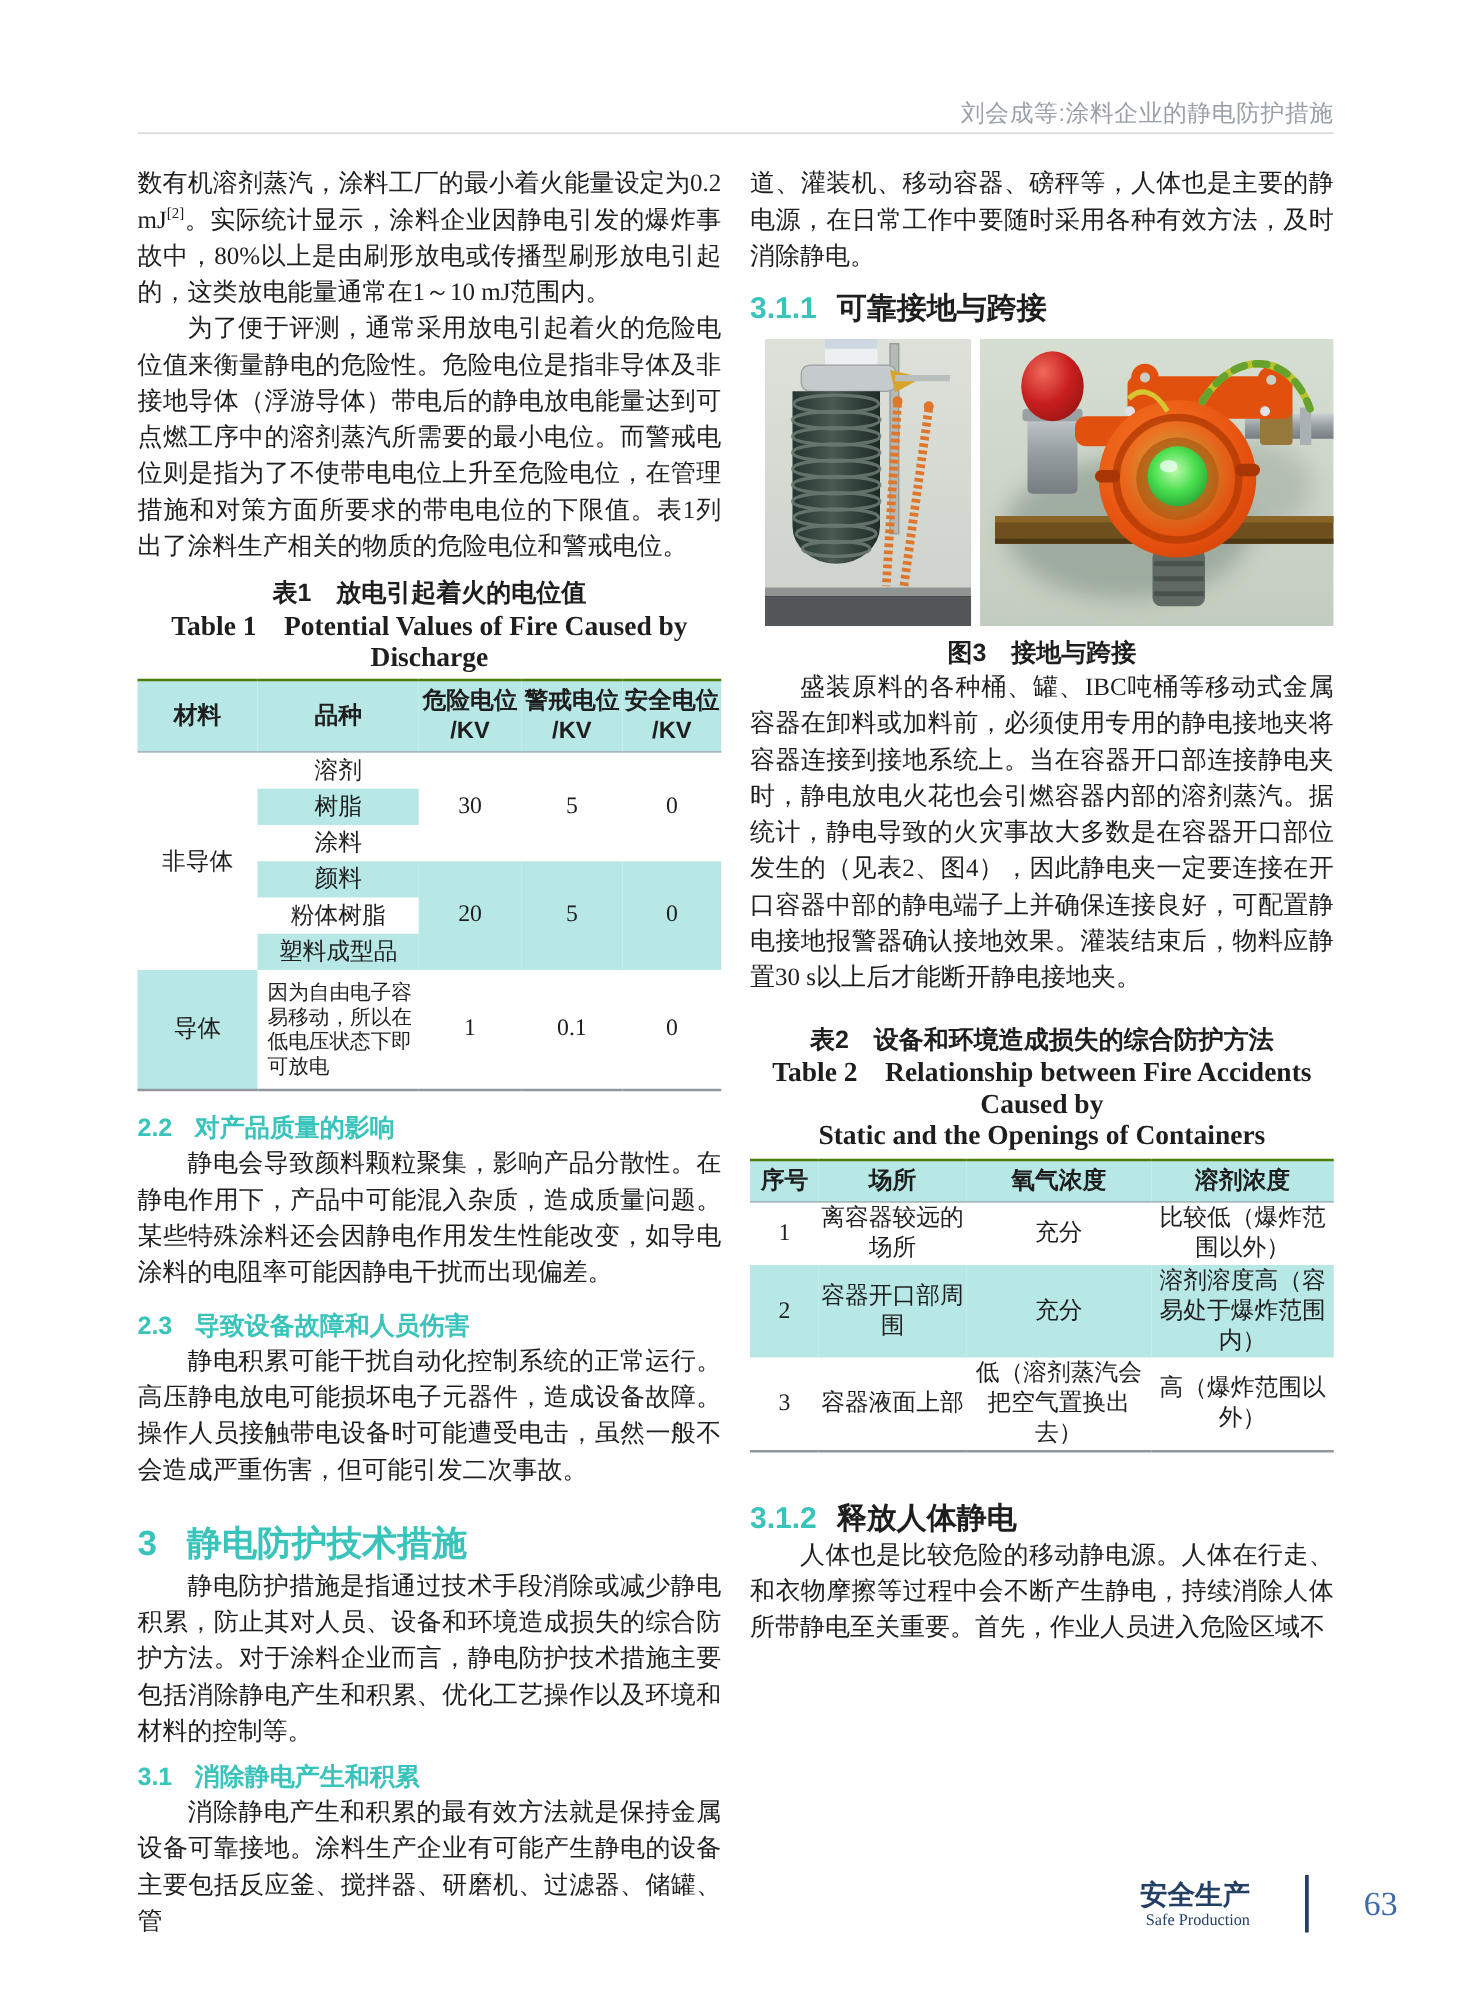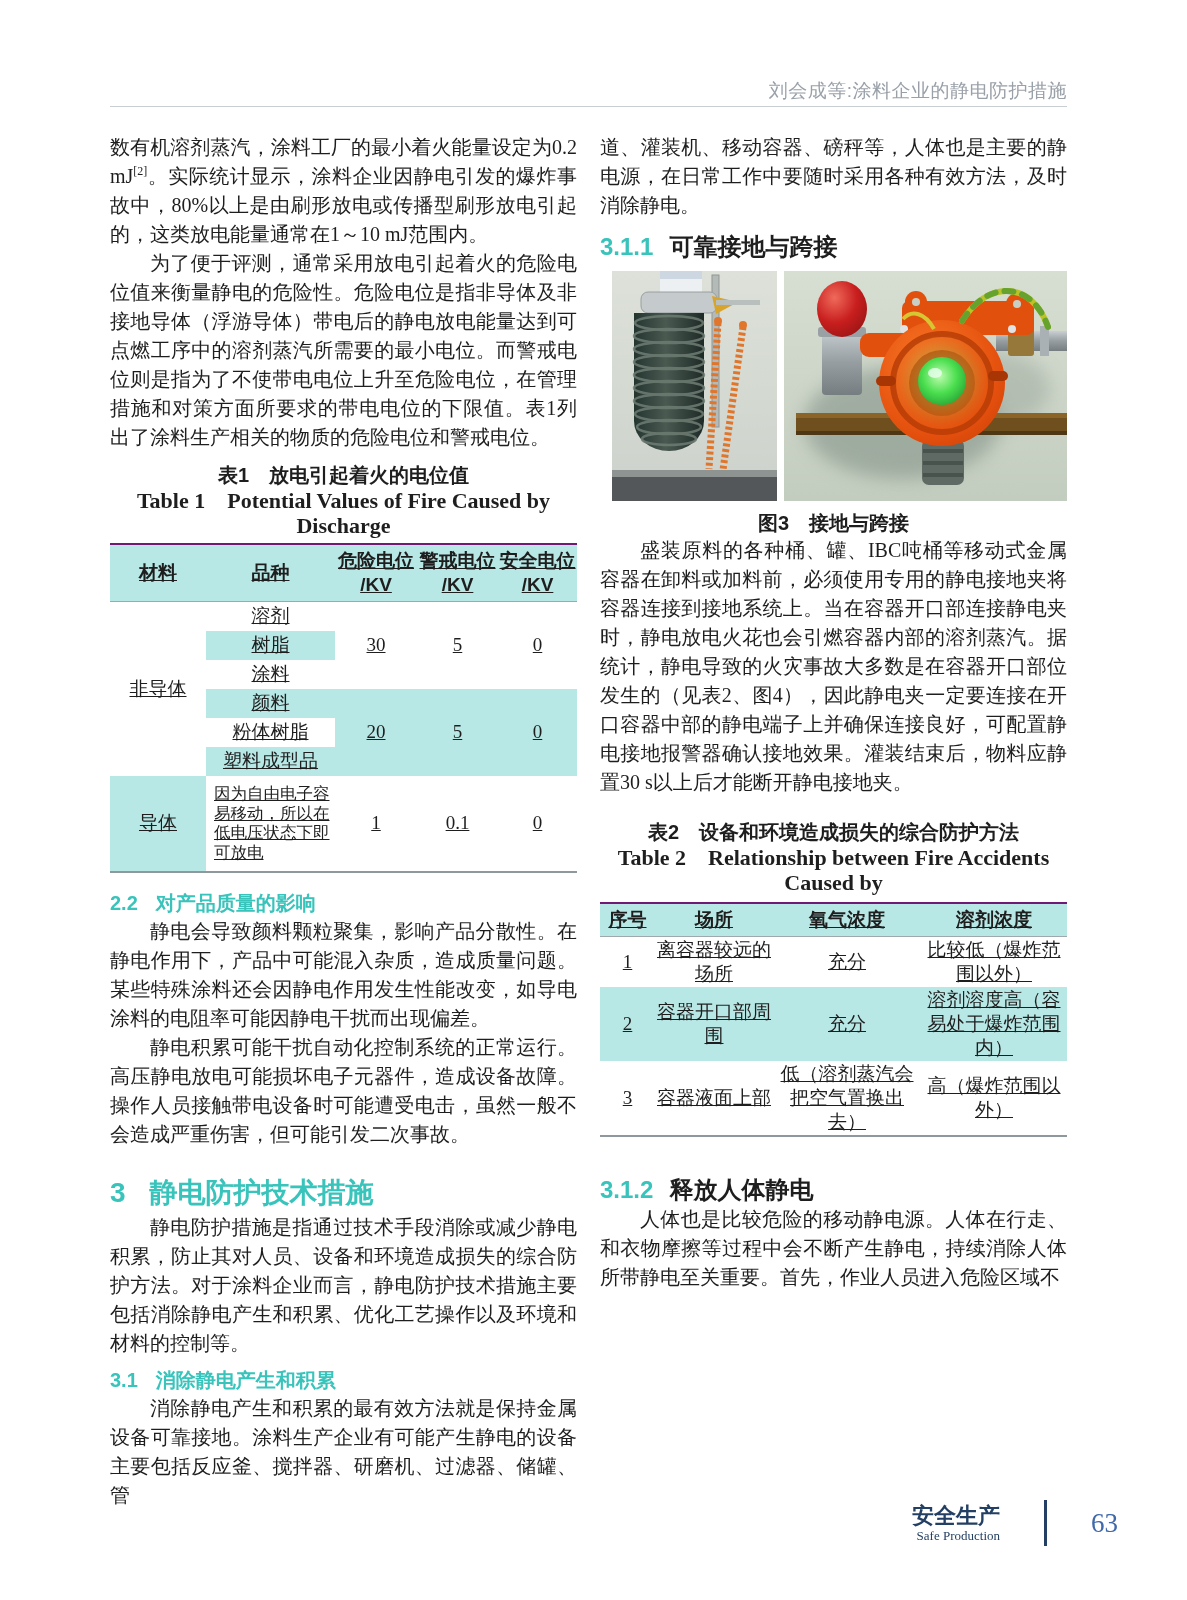--- a/index.html
+++ b/index.html
@@ -47,21 +47,21 @@
   
   .tbl-title-zh{
     text-align:center;font-family:"Liberation Sans","DejaVu Sans",sans-serif;
     font-weight:bold;font-size:20px;line-height:26px;
   }
   .tbl-title-en{
     text-align:center;font-family:"Liberation Serif","DejaVu Serif",serif;
     font-weight:bold;font-size:22px;line-height:25px;
   }
   table{border-collapse:collapse;width:100%;table-layout:fixed;}
-  .acad-table{border-top:2px solid #701a75;border-bottom:2px solid #8f989c;text-decoration:underline;}
+  .acad-table{border-top:2px solid #4d7c0f;border-bottom:2px solid #8f989c;}
   .acad-table th{
     background:var(--table-stripe,#b7e8e5);
     font-family:"Liberation Sans","DejaVu Sans",sans-serif;font-weight:bold;
     font-size:19px;line-height:24px;padding:4px 0;
     border-bottom:1px solid #9fa8ac;vertical-align:middle;
   }
   .acad-table td{
     font-size:19px;text-align:center;vertical-align:middle;padding:1px 2px;
   }
   td.stripe, tr.stripe td{background:var(--table-stripe,#b7e8e5);}
@@ -177,20 +177,21 @@
           <td>1</td>
           <td>0.1</td>
           <td>0</td>
         </tr>
       </tbody>
     </table>
 
     <h4 class="sec-h mt16"><span class="num">2.2</span><span>对产品质量的影响</span></h4>
     <p class="body indent">静电会导致颜料颗粒聚集，影响产品分散性。在静电作用下，产品中可能混入杂质，造成质量问题。某些特殊涂料还会因静电作用发生性能改变，如导电涂料的电阻率可能因静电干扰而出现偏差。</p>
 
+    <h4 class="sec-h mt14"><span class="num">2.3</span><span>导致设备故障和人员伤害</span></h4>
     <p class="body indent">静电积累可能干扰自动化控制系统的正常运行。高压静电放电可能损坏电子元器件，造成设备故障。操作人员接触带电设备时可能遭受电击，虽然一般不会造成严重伤害，但可能引发二次事故。</p>
 
     <h2 class="big-h mt24"><span class="num">3</span><span>静电防护技术措施</span></h2>
     <p class="body indent mt12">静电防护措施是指通过技术手段消除或减少静电积累，防止其对人员、设备和环境造成损失的综合防护方法。对于涂料企业而言，静电防护技术措施主要包括消除静电产生和积累、优化工艺操作以及环境和材料的控制等。</p>
 
     <h4 class="sec-h mt8"><span class="num">3.1</span><span>消除静电产生和积累</span></h4>
     <p class="body indent">消除静电产生和积累的最有效方法就是保持金属设备可靠接地。涂料生产企业有可能产生静电的设备主要包括反应釜、搅拌器、研磨机、过滤器、储罐、管</p>
 
   </div>
 
@@ -313,20 +314,21 @@
           <path d="M150 58 C 141 42, 128 38, 119 48" fill="none" stroke="#d6c632" stroke-width="4"></path>
         </svg>
       </div>
     </div>
     <div class="fig-cap-zh">图3　接地与跨接</div>
 
     <p class="body indent mt22">盛装原料的各种桶、罐、IBC吨桶等移动式金属容器在卸料或加料前，必须使用专用的静电接地夹将容器连接到接地系统上。当在容器开口部连接静电夹时，静电放电火花也会引燃容器内部的溶剂蒸汽。据统计，静电导致的火灾事故大多数是在容器开口部位发生的（见表2、图4），因此静电夹一定要连接在开口容器中部的静电端子上并确保连接良好，可配置静电接地报警器确认接地效果。灌装结束后，物料应静置30 s以上后才能断开静电接地夹。</p>
 
     <div class="tbl-title-zh mt22">表2　设备和环境造成损失的综合防护方法</div>
     <div class="tbl-title-en">Table 2　Relationship between Fire Accidents Caused by</div>
+    <div class="tbl-title-en">Static and the Openings of Containers</div>
 
     <table id="t2" class="acad-table mt7">
       <colgroup>
           <col style="width:55px">
           <col style="width:118px">
           <col style="width:148px">
           <col style="width:146px">
         </colgroup>
       <thead>
         <tr>

